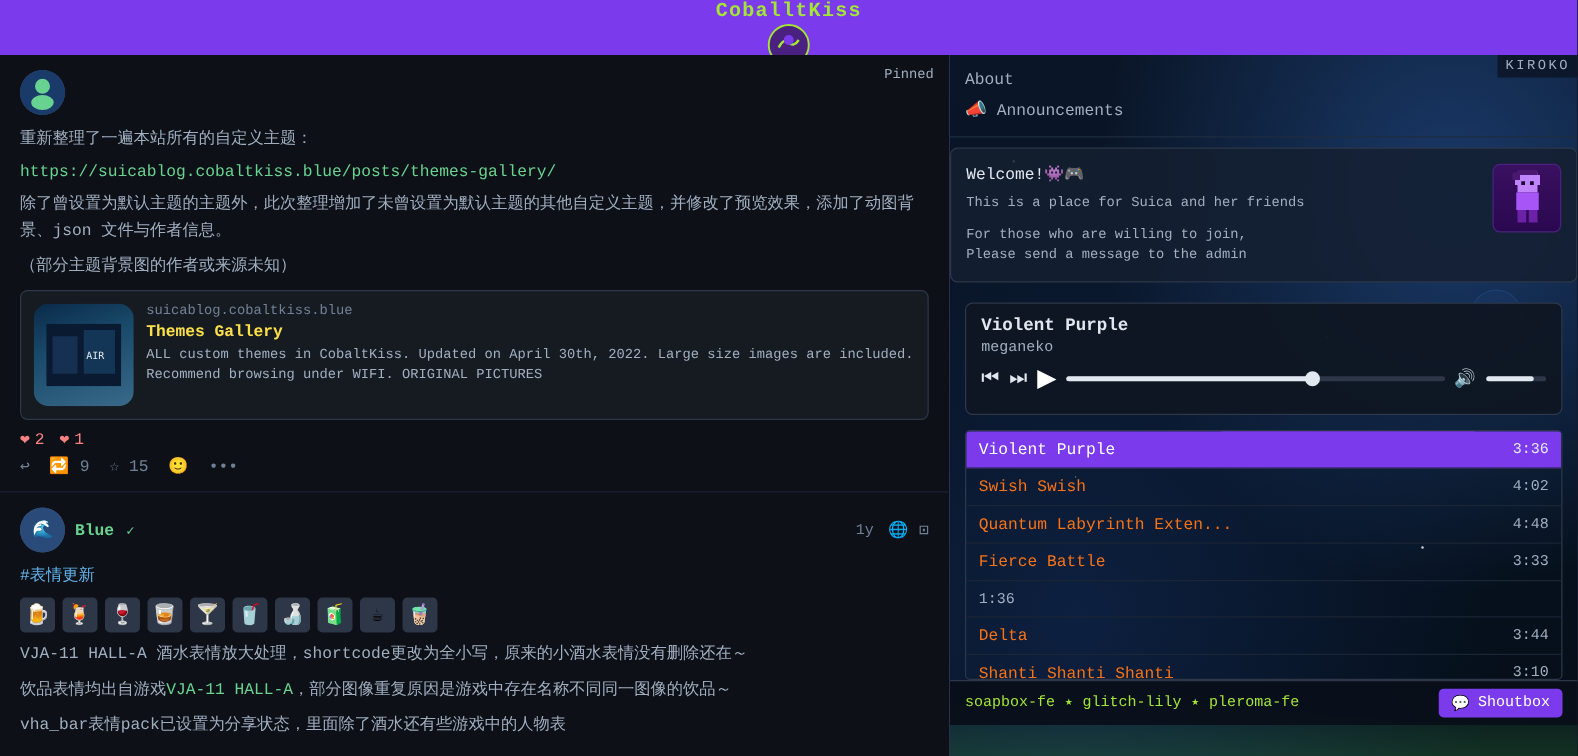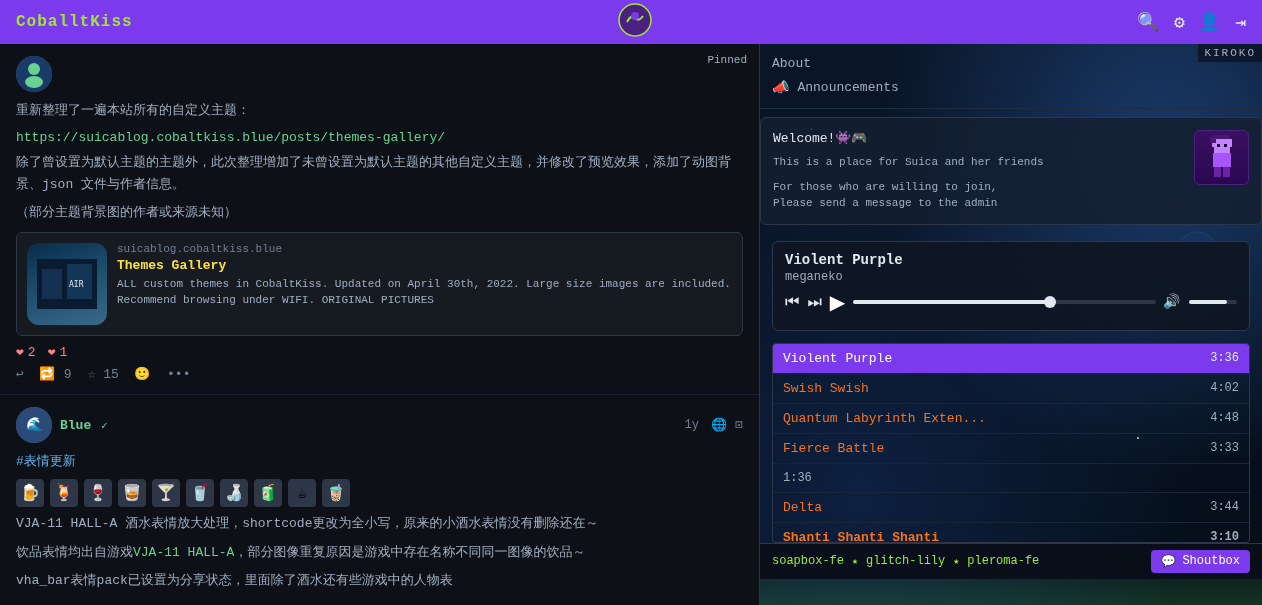--- a/index.html
+++ b/index.html
@@ -15,20 +15,21 @@
 
     
     .topnav {
       background: #7c3aed;
       height: 44px;
       display: flex;
       align-items: center;
       padding: 0 16px;
       flex-shrink: 0;
       justify-content: space-between;
+      flex-direction: column;
     }
     .topnav-brand {
       color: #a3e635;
       font-size: 16px;
       font-weight: bold;
       letter-spacing: 1px;
     }
     .topnav-icons {
       display: flex;
       gap: 14px;
@@ -360,21 +361,21 @@
       flex: 1;
     }
     .playlist-item {
       display: flex;
       align-items: center;
       padding: 7px 10px;
       cursor: pointer;
       border-bottom: 1px solid #1a2535;
       font-size: 13px;
     }
-    .playlist-item:last-child { border-bottom: none; font-weight: bold; }
+    .playlist-item:last-child { border-bottom: none; }
     .playlist-item.active {
       background: #7c3aed;
     }
     .playlist-name {
       flex: 1;
       color: #f97316;
       font-size: 13px;
       white-space: nowrap;
       overflow: hidden;
       text-overflow: ellipsis;

